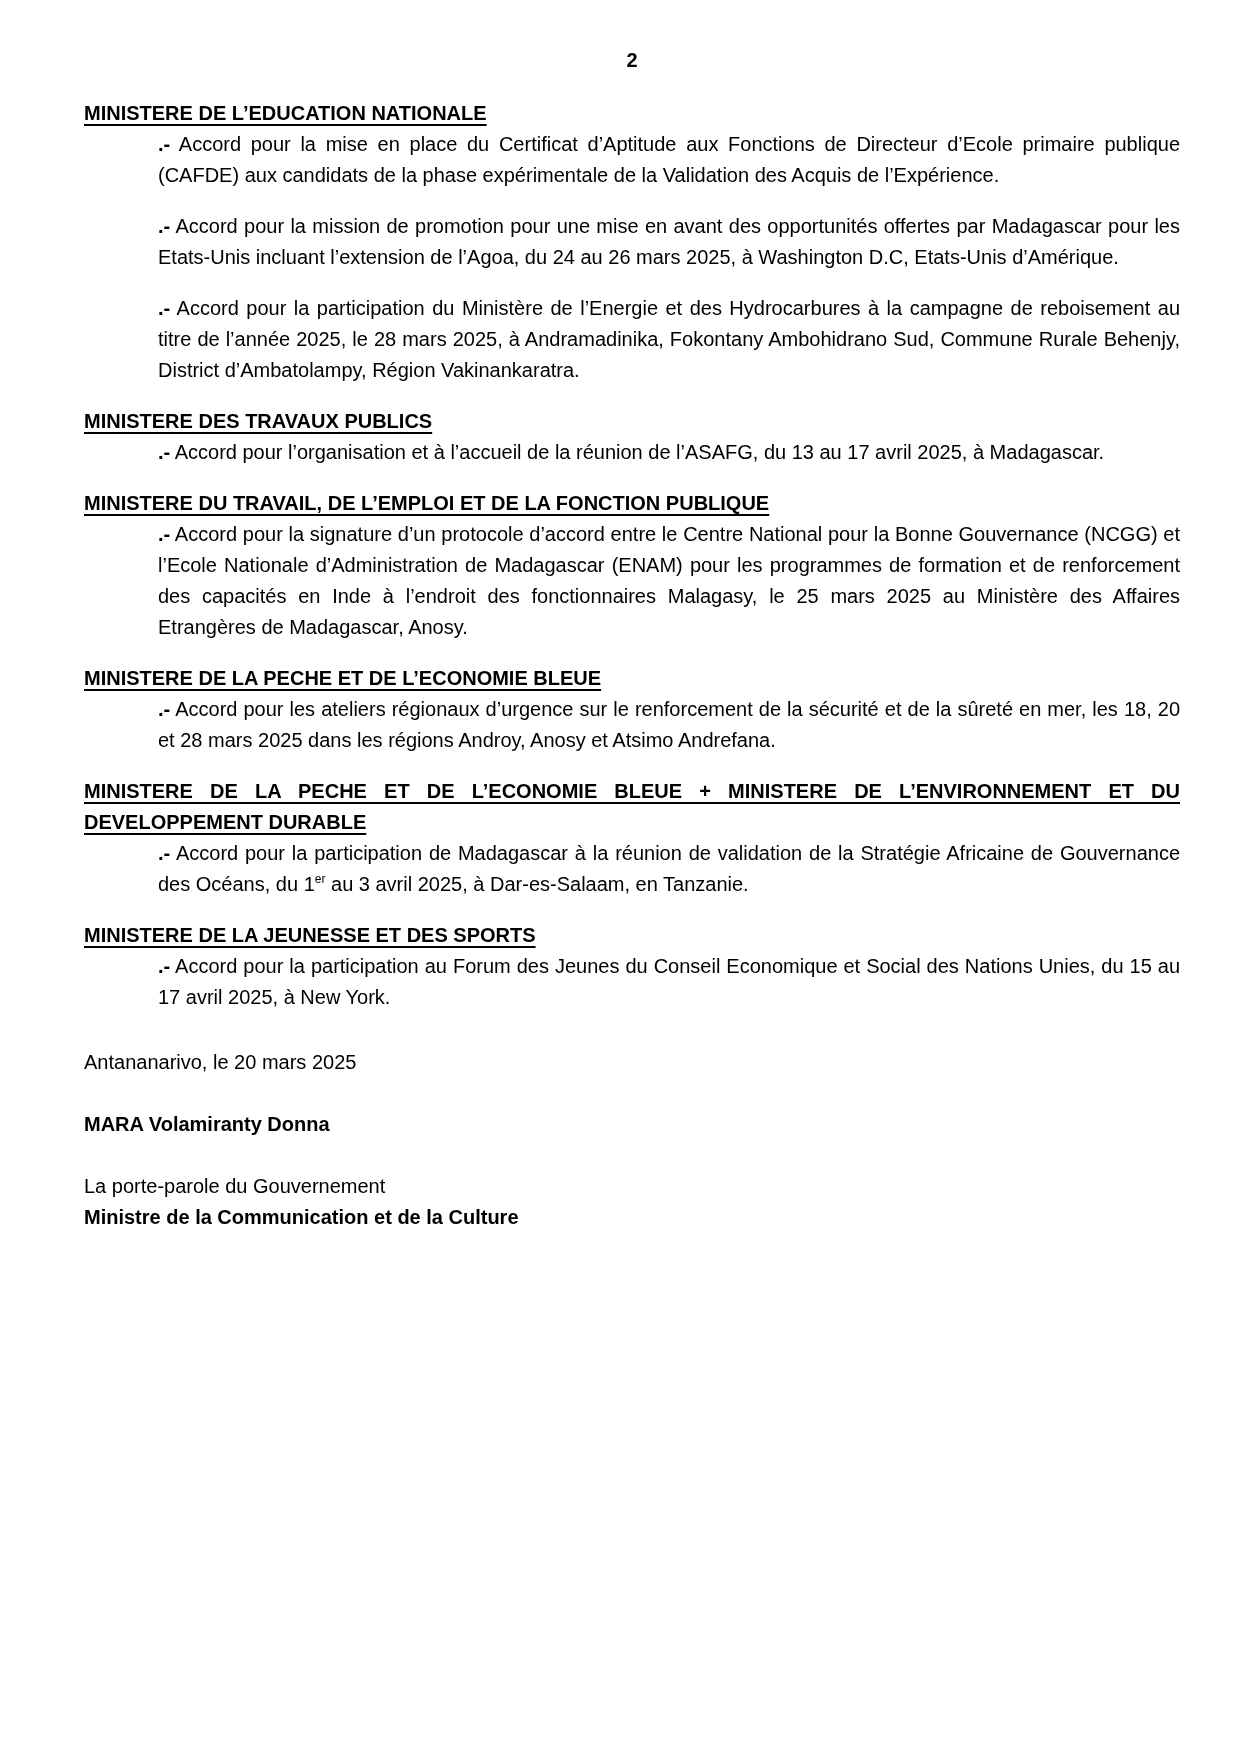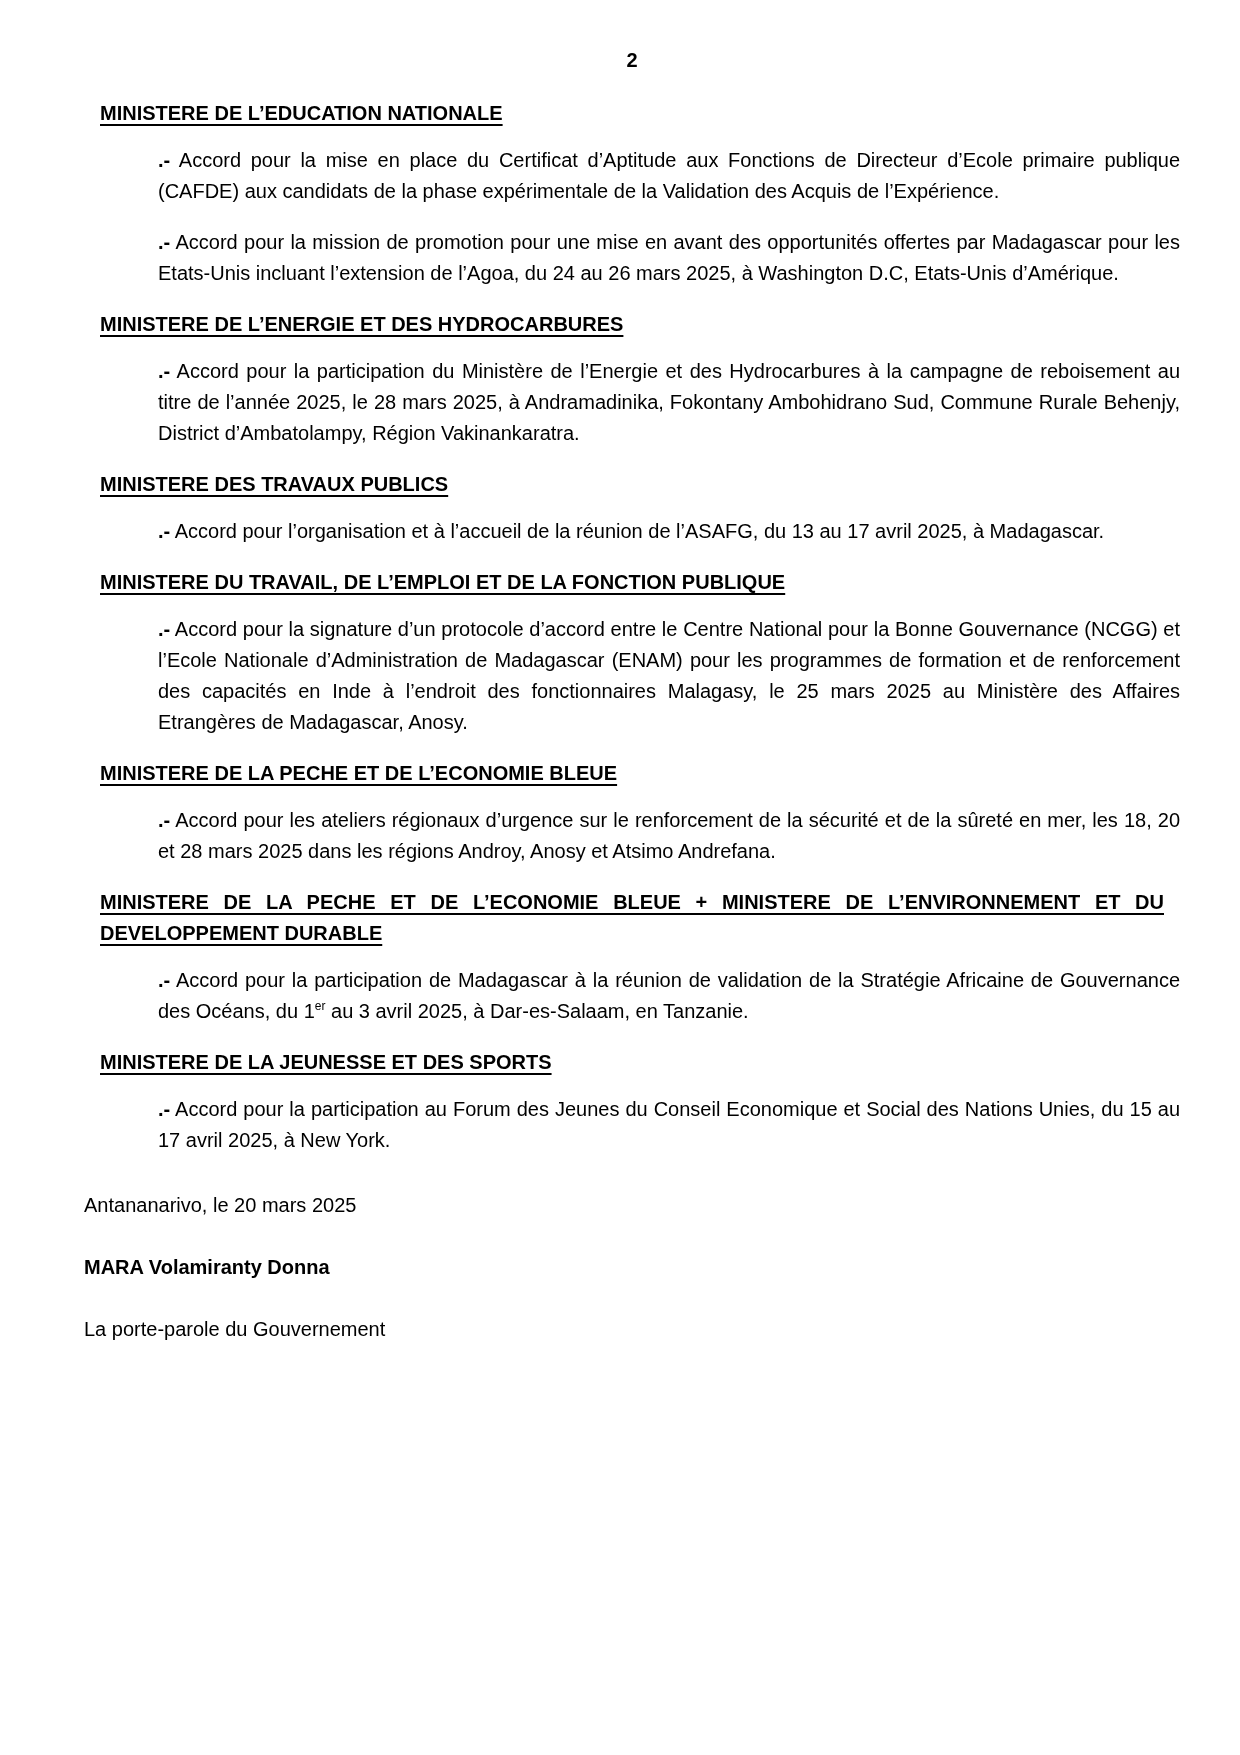--- a/index.html
+++ b/index.html
@@ -25,21 +25,21 @@
     text-align: center;
     font-weight: bold;
   }
   .ministry-section {
     margin-top: 20px;
   }
   .ministry-section.first {
     margin-top: 22px;
   }
   .ministry-heading {
-    margin: 16px;
+    margin: 0;
     font-size: 20px;
     font-weight: bold;
     text-decoration: underline;
     text-decoration-thickness: 2px;
     text-underline-offset: 4px;
     text-align: justify;
   }
   .accord {
     margin: 0;
     padding-left: 74px;
@@ -80,21 +80,20 @@
     <section class="ministry-section first">
       <h2 class="ministry-heading">MINISTERE DE L’EDUCATION NATIONALE</h2>
       <p class="accord"><span class="marker">.-</span> <span>Accord pour la mise en place du Certificat d’Aptitude aux Fonctions de Directeur d’Ecole primaire publique (CAFDE) aux candidats de la phase expérimentale de la Validation des Acquis de l’Expérience.</span></p>
     </section>
 
     <section class="ministry-section">
       <p class="accord"><span class="marker">.-</span> <span>Accord pour la mission de promotion pour une mise en avant des opportunités offertes par Madagascar pour les Etats-Unis incluant l’extension de l’Agoa, du 24 au 26 mars 2025, à Washington D.C, Etats-Unis d’Amérique.</span></p>
     </section>
 
     <section class="ministry-section">
-      <h2 class="ministry-heading">MINISTERE DE L’ENERGIE ET DES HYDROCARBURES</h2>
       <p class="accord"><span class="marker">.-</span> <span>Accord pour la participation du Ministère de l’Energie et des Hydrocarbures à la campagne de reboisement au titre de l’année 2025, le 28 mars 2025, à Andramadinika, Fokontany Ambohidrano Sud, Commune Rurale Behenjy, District d’Ambatolampy, Région Vakinankaratra.</span></p>
     </section>
 
     <section class="ministry-section">
       <h2 class="ministry-heading">MINISTERE DES TRAVAUX PUBLICS</h2>
       <p class="accord"><span class="marker">.-</span> <span>Accord pour l’organisation et à l’accueil de la réunion de l’ASAFG, du 13 au 17 avril 2025, à Madagascar.</span></p>
     </section>
 
     <section class="ministry-section">
       <h2 class="ministry-heading">MINISTERE DU TRAVAIL, DE L’EMPLOI ET DE LA FONCTION PUBLIQUE</h2>
@@ -116,15 +115,16 @@
       <p class="accord"><span class="marker">.-</span> <span>Accord pour la participation au Forum des Jeunes du Conseil Economique et Social des Nations Unies, du 15 au 17 avril 2025, à New York.</span></p>
     </section>
 
 
   </main>
 
   <footer class="signoff">
     <p>Antananarivo, le 20 mars 2025</p>
     <p class="gap bold">MARA Volamiranty Donna</p>
     <p class="gap">La porte-parole du Gouvernement</p>
+    <p class="bold">Ministre de la Communication et de la Culture</p>
   </footer>
 
 </div>
 
 </body></html>

